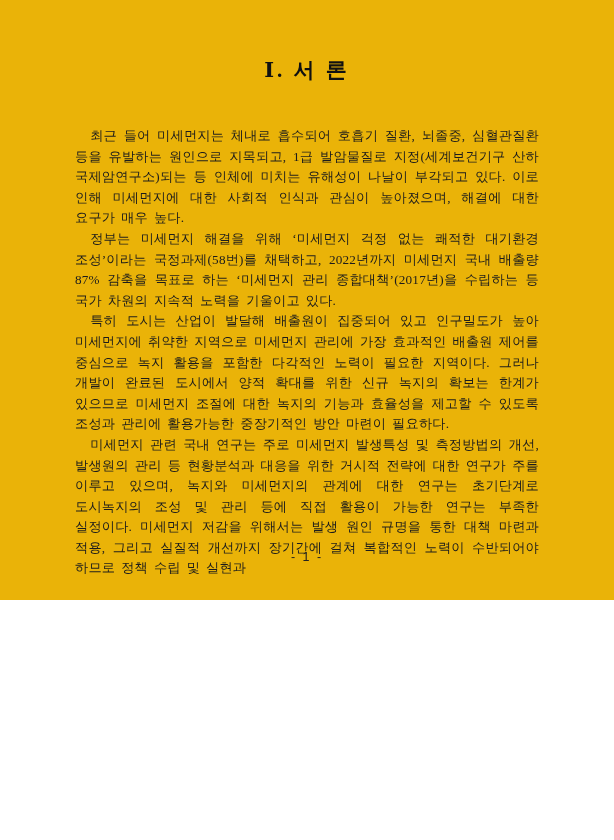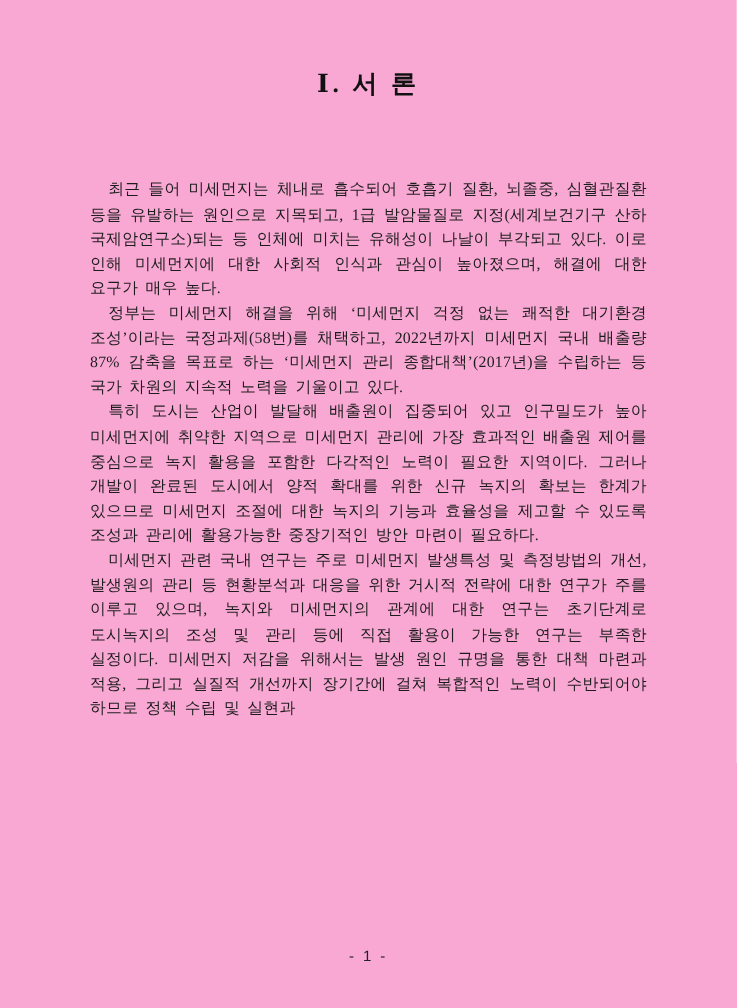--- a/index.html
+++ b/index.html
@@ -3,37 +3,37 @@
 <meta charset="utf-8">
 <style>
   html, body {
     margin: 0;
     padding: 0;
     background: #ffffff;
   }
   .page {
     position: relative;
     width: 614px;
-    height: 840px;
-    background: #f9a8d4;
+    height: 600px;
+    background: #eab308;
     overflow: hidden;
     font-family: "Liberation Serif", "DejaVu Serif", serif;
     color: #1c1c1c;
   }
   .title {
     margin: 0;
     padding-top: 56px;
     text-align: center;
     font-size: 21px;
     font-weight: bold;
     letter-spacing: 3px;
     color: #111111;
   }
   .body-text {
-    margin-top: 64px;
+    margin-top: 42px;
     padding: 0 75px;
   }
   .para {
     margin: 0;
     font-size: 13.2px;
     line-height: 20.6px;
     text-align: justify;
     text-justify: inter-word;
     text-indent: 1.15em;
     word-spacing: 2.5px;

